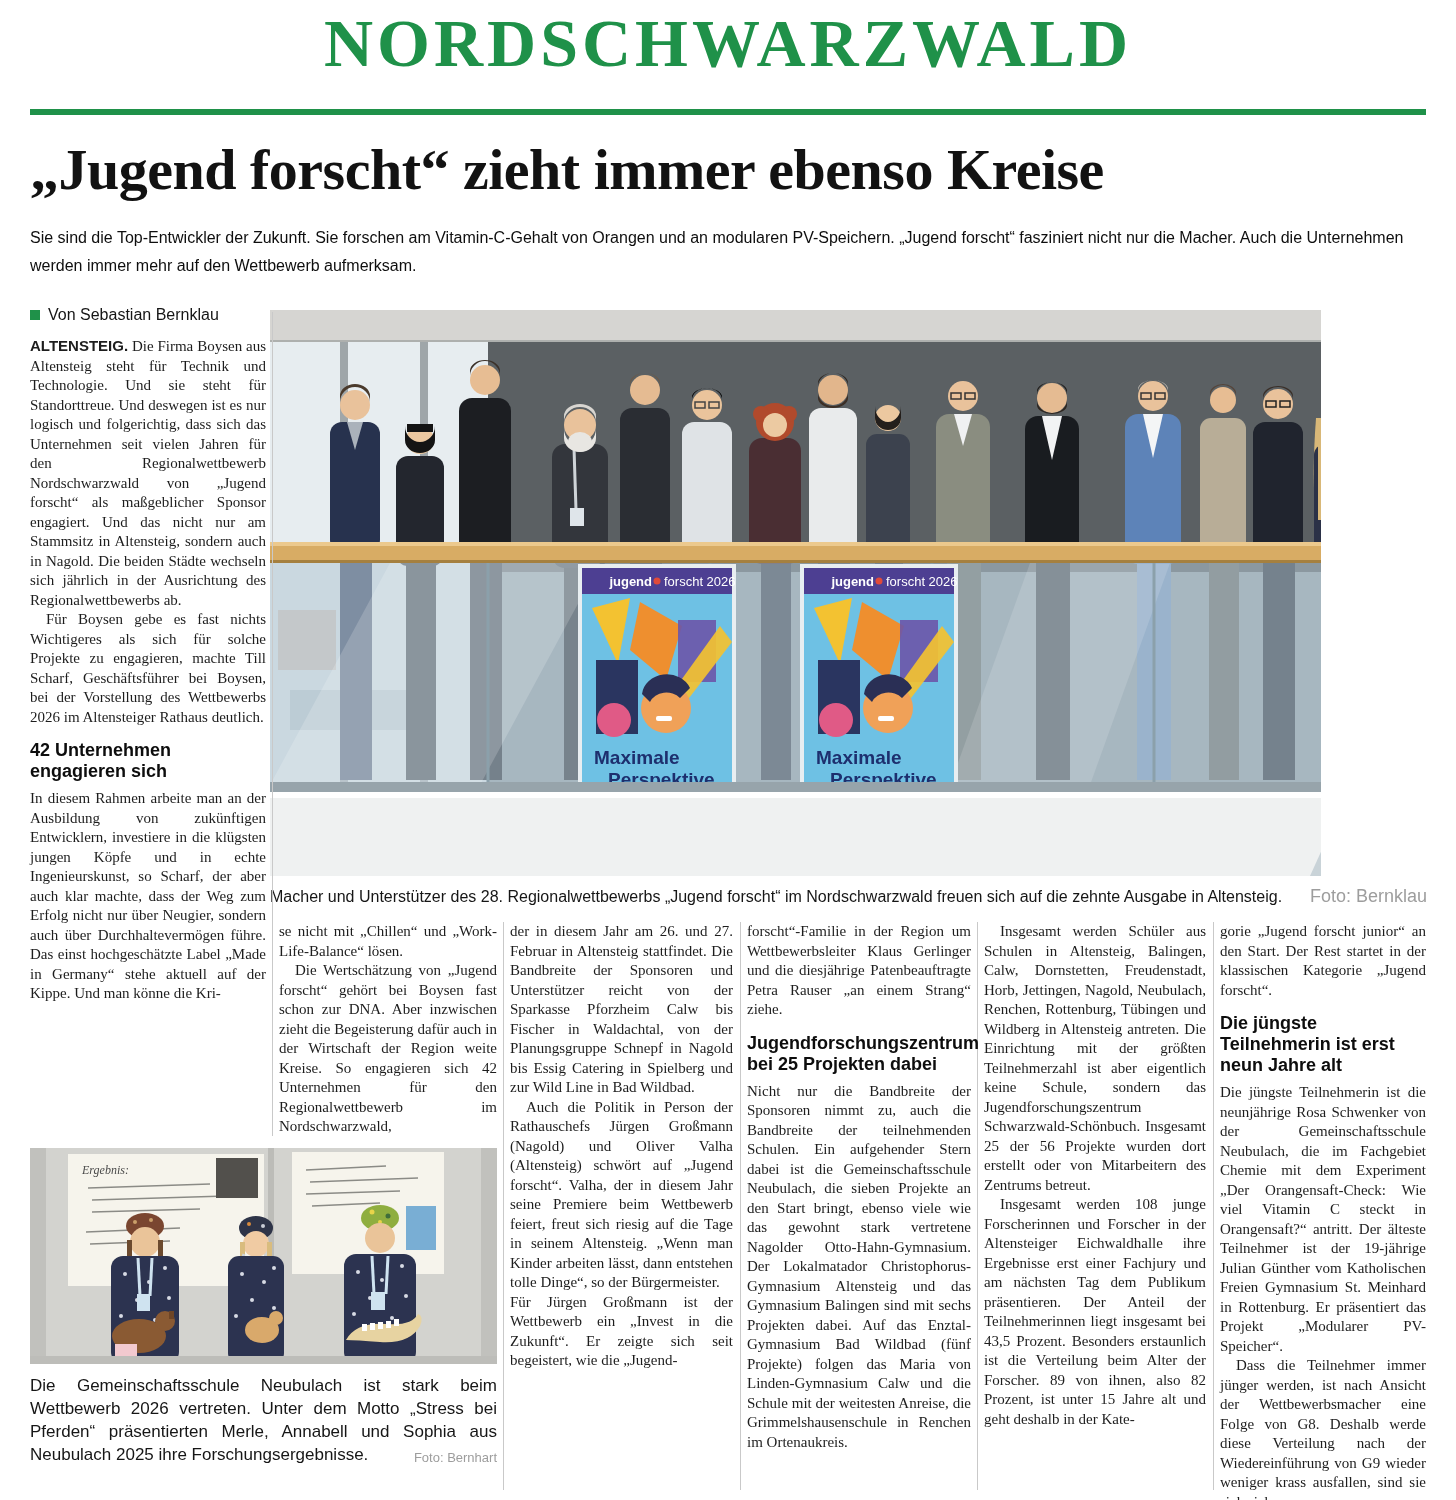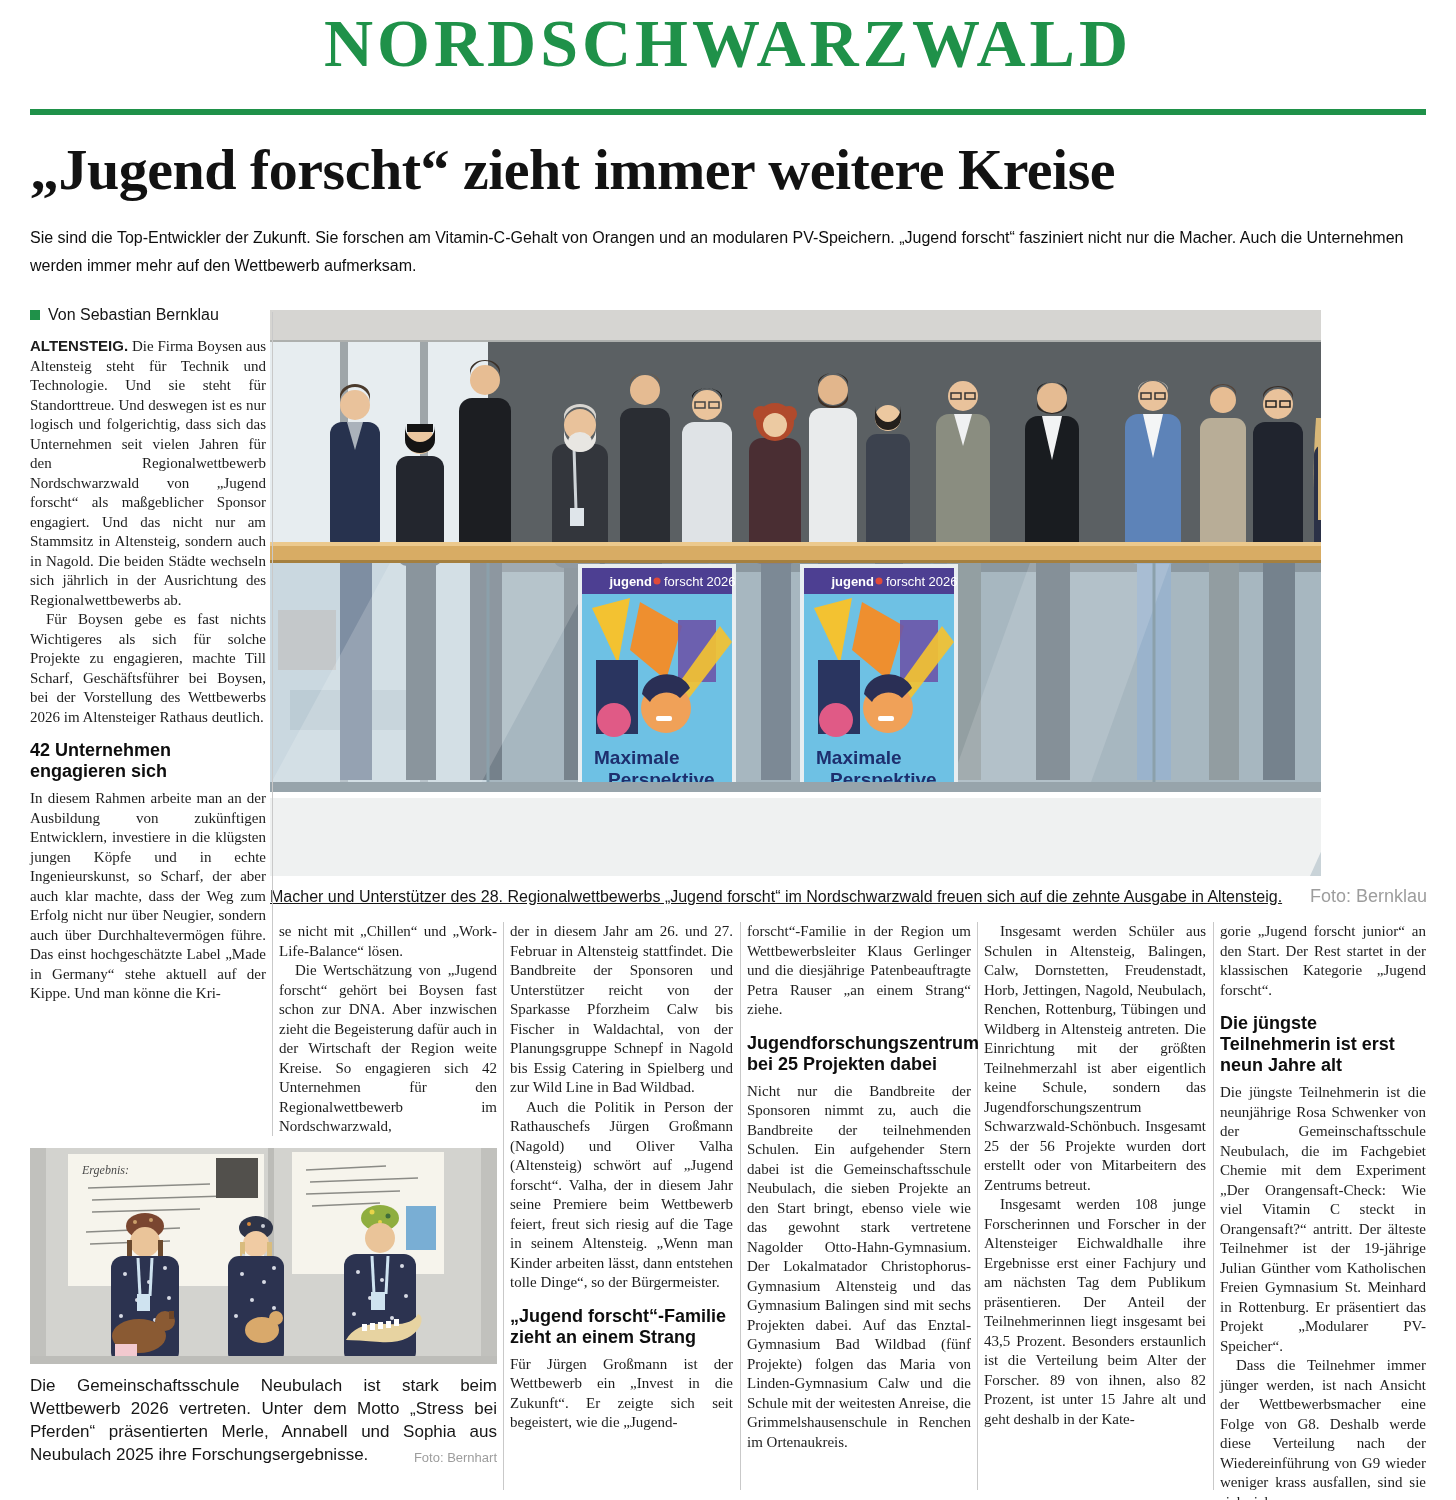--- a/index.html
+++ b/index.html
@@ -28,36 +28,36 @@
   .col p.ind{text-indent:16px;}
   .leadin{font-family:"Liberation Sans",sans-serif;font-weight:bold;}
   .subhead{font-family:"Liberation Sans",sans-serif;font-weight:bold;font-size:18px;
            line-height:21px;color:#0d0d0d;margin:13px 0 7px 0;text-align:left;}
   .vrule{position:absolute;width:1px;background:#c9c9c9;}
   
   .photo{position:absolute;overflow:hidden;background:#9aa4a8;}
   .photo svg{display:block;}
   .cap-row{position:absolute;display:flex;justify-content:space-between;align-items:baseline;
            font-family:"Liberation Sans",sans-serif;}
-  .cap-main{font-size:16px;color:#161616;text-decoration:underline;}
+  .cap-main{font-size:16px;color:#161616;}
   .credit{font-size:18px;color:#9d9d9d;white-space:nowrap;}
   .kids-cap{position:absolute;font-family:"Liberation Sans",sans-serif;font-size:17px;
             line-height:23px;text-align:justify;color:#161616;}
   .kids-credit{position:absolute;right:0;bottom:1px;font-size:13px;color:#9d9d9d;
                font-family:"Liberation Sans",sans-serif;background:#fff;padding-left:6px;}
 </style>
 </head>
 <body>
 
 <div class="page">
 
   <div class="masthead">NORDSCHWARZWALD</div>
   <div class="green-rule"></div>
 
-  <h1 class="headline" style="margin:0;">„Jugend forscht“ zieht immer weitere Kreise</h1>
+  <h1 class="headline" style="margin:0;">„Jugend forscht“ zieht immer ebenso Kreise</h1>
   <p class="lede" style="margin:0;">Sie sind die Top-Entwickler der Zukunft. Sie forschen am Vitamin-C-Gehalt von Orangen und an modularen PV-Speichern. „Jugend forscht“ fasziniert nicht nur die Macher. Auch die Unternehmen werden immer mehr auf den Wettbewerb aufmerksam.</p>
 
   <div class="byline">
     <span class="sq"></span><span>Von Sebastian Bernklau</span>
   </div>
 
   <div class="col" style="left:30px;top:336px;width:236px;">
     <p><span class="leadin">ALTENSTEIG.</span><span> Die Firma Boysen aus Altensteig steht für Technik und Technologie. Und sie steht für Standorttreue. Und deswegen ist es nur logisch und folgerichtig, dass sich das Unternehmen seit vielen Jahren für den Regionalwettbewerb Nordschwarzwald von „Jugend forscht“ als maßgeblicher Sponsor engagiert. Und das nicht nur am Stammsitz in Altensteig, sondern auch in Nagold. Die beiden Städte wechseln sich jährlich in der Ausrichtung des Regionalwettbewerbs ab.</span></p>
     <p class="ind">Für Boysen gebe es fast nichts Wichtigeres als sich für solche Projekte zu engagieren, machte Till Scharf, Geschäftsführer bei Boysen, bei der Vorstellung des Wettbewerbs 2026 im Altensteiger Rathaus deutlich.</p>
     <h3 class="subhead">42 Unternehmen engagieren sich</h3>
@@ -287,21 +287,20 @@
   <div class="vrule" style="left:1213px;top:922px;height:568px;"></div>
 
   <div class="col" style="left:279px;top:922px;width:218px;">
     <p>se nicht mit „Chillen“ und „Work-Life-Balance“ lösen.</p>
     <p class="ind">Die Wertschätzung von „Jugend forscht“ gehört bei Boysen fast schon zur DNA. Aber inzwischen zieht die Begeisterung dafür auch in der Wirtschaft der Region weite Kreise. So engagieren sich 42 Unternehmen für den Regionalwettbewerb im Nordschwarzwald,</p>
   </div>
 
   <div class="col" style="left:510px;top:922px;width:223px;">
     <p>der in diesem Jahr am 26. und 27. Februar in Altensteig stattfindet. Die Bandbreite der Sponsoren und Unterstützer reicht von der Sparkasse Pforzheim Calw bis Fischer in Waldachtal, von der Planungsgruppe Schnepf in Nagold bis Essig Catering in Spielberg und zur Wild Line in Bad Wildbad.</p>
     <p class="ind">Auch die Politik in Person der Rathauschefs Jürgen Großmann (Nagold) und Oliver Valha (Altensteig) schwört auf „Jugend forscht“. Valha, der in diesem Jahr seine Premiere beim Wettbewerb feiert, freut sich riesig auf die Tage in seinem Altensteig. „Wenn man Kinder arbeiten lässt, dann entstehen tolle Dinge“, so der Bürgermeister.</p>
-    <h3 class="subhead">„Jugend forscht“-Familie zieht an einem Strang</h3>
     <p>Für Jürgen Großmann ist der Wettbewerb ein „Invest in die Zukunft“. Er zeigte sich seit begeistert, wie die „Jugend-</p>
   </div>
 
   <div class="col" style="left:747px;top:922px;width:224px;">
     <p>forscht“-Familie in der Region um Wettbewerbsleiter Klaus Gerlinger und die diesjährige Patenbeauftragte Petra Rauser „an einem Strang“ ziehe.</p>
     <h3 class="subhead">Jugendforschungszentrum bei 25 Projekten dabei</h3>
     <p>Nicht nur die Bandbreite der Sponsoren nimmt zu, auch die Bandbreite der teilnehmenden Schulen. Ein aufgehender Stern dabei ist die Gemeinschaftsschule Neubulach, die sieben Projekte an den Start bringt, ebenso viele wie das gewohnt stark vertretene Nagolder Otto-Hahn-Gymnasium. Der Lokalmatador Christophorus-Gymnasium Altensteig und das Gymnasium Balingen sind mit sechs Projekten dabei. Auf das Enztal-Gymnasium Bad Wildbad (fünf Projekte) folgen das Maria von Linden-Gymnasium Calw und die Schule mit der weitesten Anreise, die Grimmelshausenschule in Renchen im Ortenaukreis.</p>
   </div>
 
   <div class="col" style="left:984px;top:922px;width:222px;">

